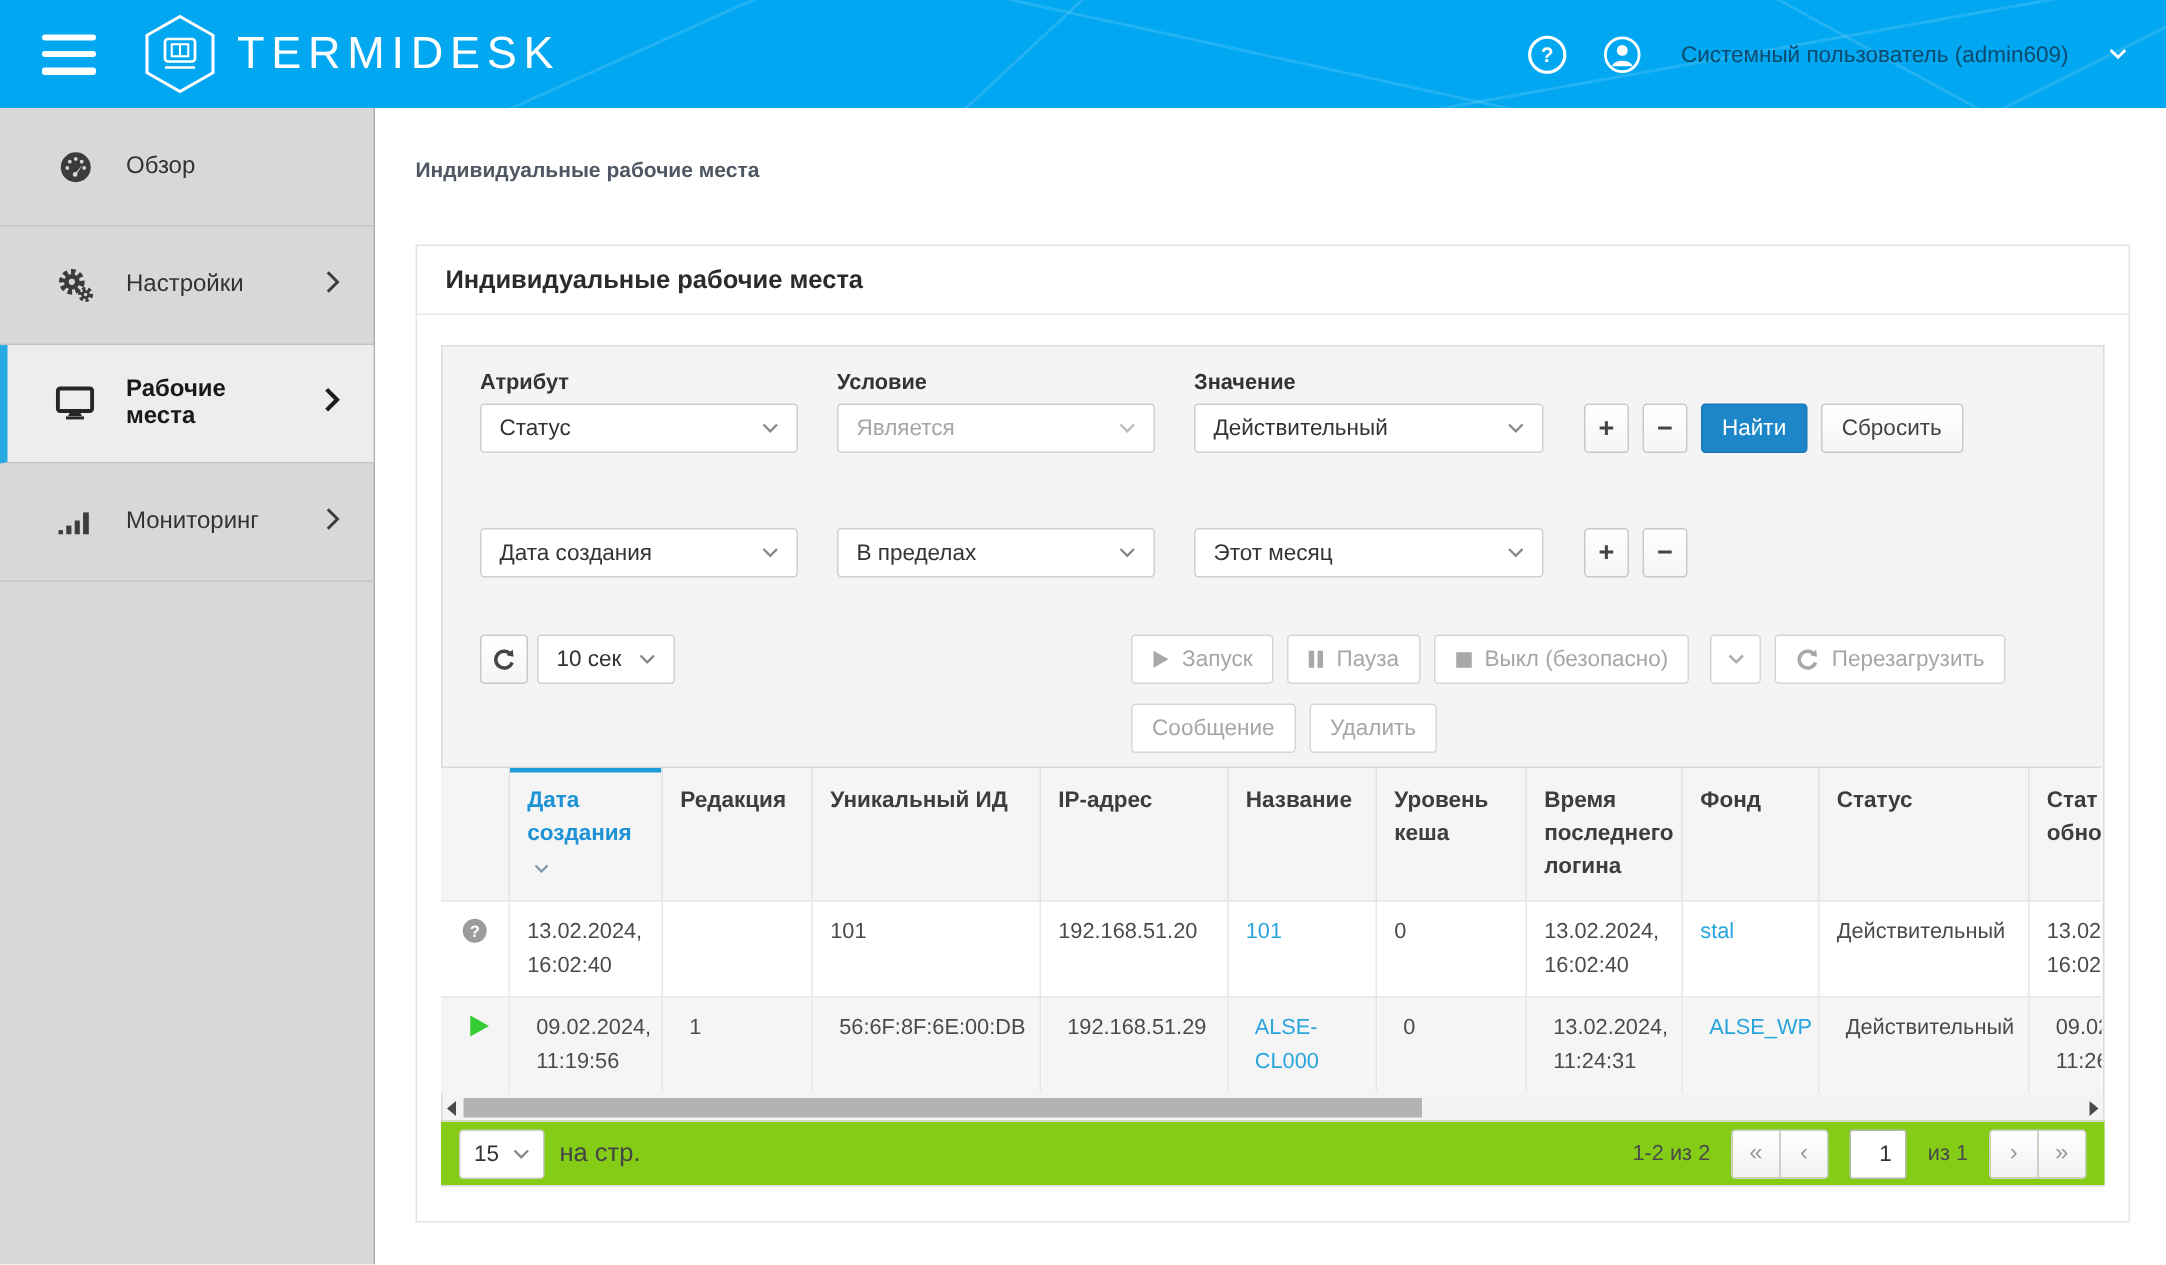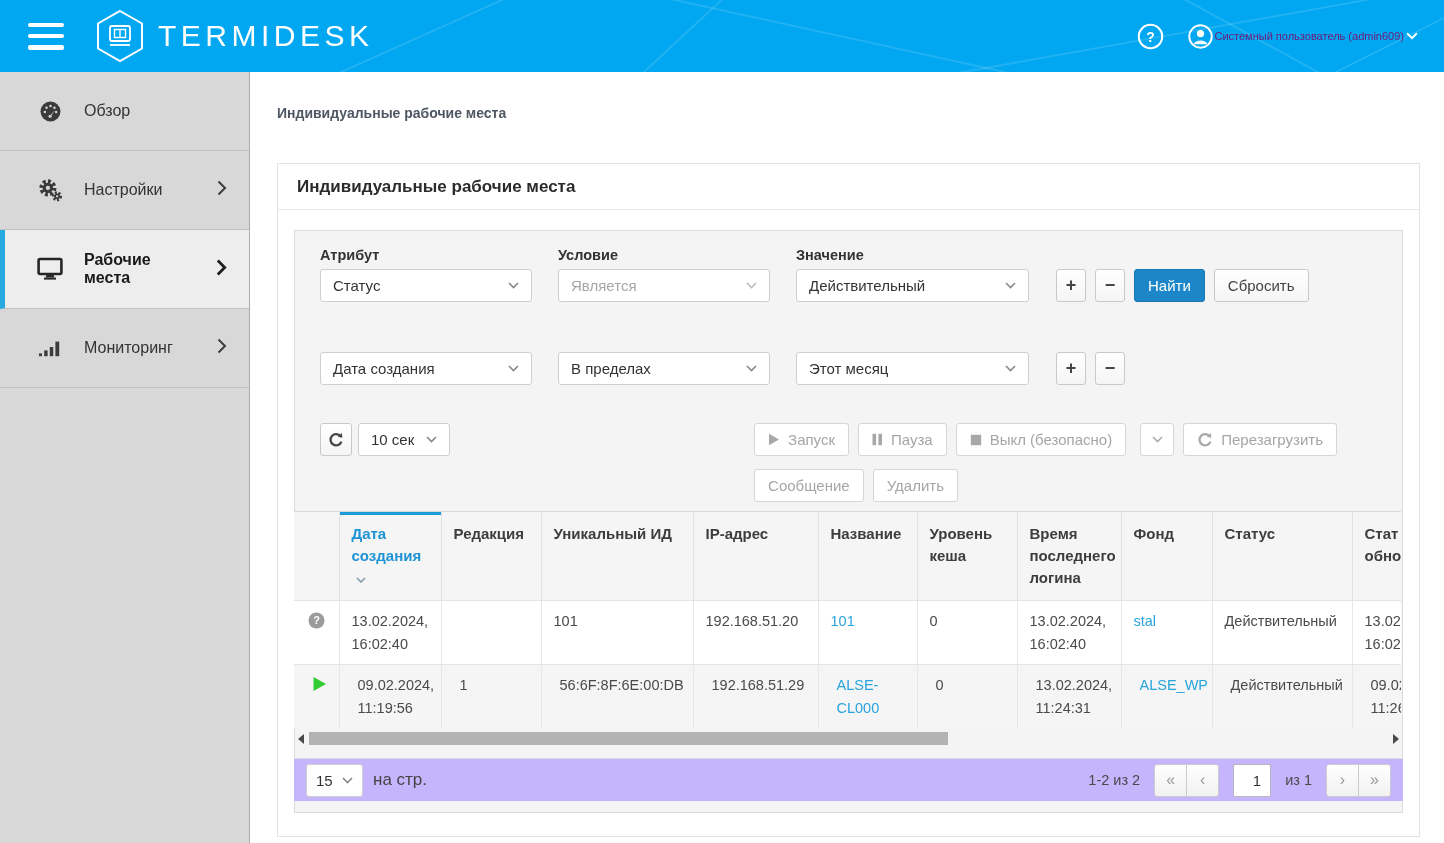--- a/index.html
+++ b/index.html
@@ -7,21 +7,21 @@
   .app { width:1444px; height:843px; position:relative; overflow:hidden; background:#fff; }
 
   
   .topbar { height:72px; background:#01a7f1; display:flex; align-items:center; padding:0 26px 0 28px; position:relative; overflow:hidden; }
   .topbar-pattern { position:absolute; left:0; top:0; pointer-events:none; }
   .hamburger { width:36px; height:27px; display:flex; flex-direction:column; justify-content:space-between; cursor:pointer; position:relative; z-index:2; }
   .hamburger i { display:block; height:4.5px; background:#fff; border-radius:2px; }
   .logo { display:flex; align-items:center; gap:13px; margin-left:31px; position:relative; z-index:2; }
   .logo-word { color:#fff; font-size:30px; letter-spacing:4.5px; font-weight:400; }
   .topbar-right { margin-left:auto; display:flex; align-items:center; gap:24px; position:relative; z-index:2; }
-  .userbox { display:flex; align-items:center; gap:2px; color:#701a75; font-size:11px; cursor:pointer; }
+  .userbox { display:flex; align-items:center; gap:27px; color:#0c4a6e; font-size:15px; cursor:pointer; }
 
   
   .main { display:flex; height:771px; }
   .sidebar { width:250px; background:#d8d8d8; border-right:1px solid #acacac; flex:0 0 250px; }
   .nav-item { height:79px; border-bottom:1px solid #c2c2c2; display:flex; align-items:center; gap:21px; padding:0 22px 0 37px; font-size:16px; color:#333; cursor:pointer; }
   .nav-item .nav-ico { width:26px; display:flex; justify-content:center; }
   .nav-item .chev { margin-left:auto; }
   .nav-item.active { background:#ededed; border-left:5px solid #25aae1; padding-left:32px; font-weight:bold; color:#191919; }
 
   .content { flex:1; padding:33px 24px 0 27px; background:#fff; }
@@ -71,21 +71,21 @@
 
   
   .hscroll { height:17px; margin-top:2px; display:flex; align-items:center; padding:0 4px; gap:3px; }
   .hs-arrow { width:0; height:0; border-top:5px solid transparent; border-bottom:5px solid transparent; cursor:pointer; }
   .hs-left { border-right:6px solid #4a4a4a; }
   .hs-right { border-left:6px solid #4a4a4a; }
   .hs-track { flex:1; height:13px; position:relative; }
   .hs-thumb { position:absolute; left:2px; top:0; width:59%; height:13px; background:#b3b3b3; cursor:grab; }
 
   
-  .panel-footer { margin:11px -26px; border-top:1px solid #ddd; background:#c4b5fd; height:43px; display:flex; align-items:center; padding:0 12px; }
+  .panel-footer { margin:0 -26px; border-top:1px solid #ddd; background:#84cc16; height:43px; display:flex; align-items:center; padding:0 12px; }
   .sel.pagesize { width:57px; padding:0 9px; }
   .perpage { font-size:17px; color:#444; margin-left:10px; }
   .pager { margin-left:auto; display:flex; align-items:center; gap:14px; }
   .range { font-size:14.5px; color:#4a4a4a; }
   .pg-group { display:flex; }
   .pg-btn { width:33px; height:33px; border:1px solid #ccc; background:linear-gradient(#fff,#f1f1f1); color:#999; font-size:16px; display:flex; align-items:center; justify-content:center; cursor:pointer; font-family:inherit; }
   .pg-btn:first-child { border-radius:3px 0 0 3px; }
   .pg-btn:last-child { border-radius:0 3px 3px 0; margin-left:-1px; }
   .page-input { width:38px; height:33px; border:1px solid #b9b9b9; border-radius:2px; text-align:right; padding-right:9px; font-size:15px; color:#333; font-family:inherit; }
   .ofpages { font-size:14.5px; color:#4a4a4a; }

